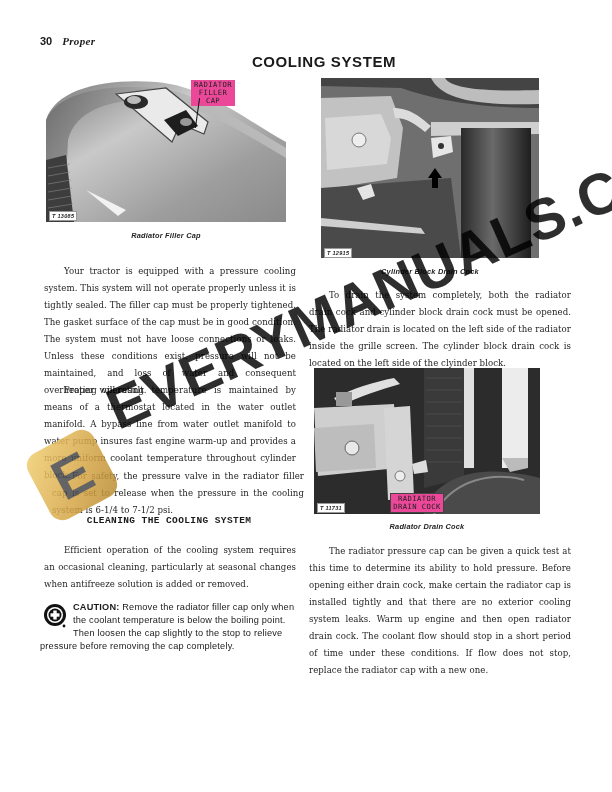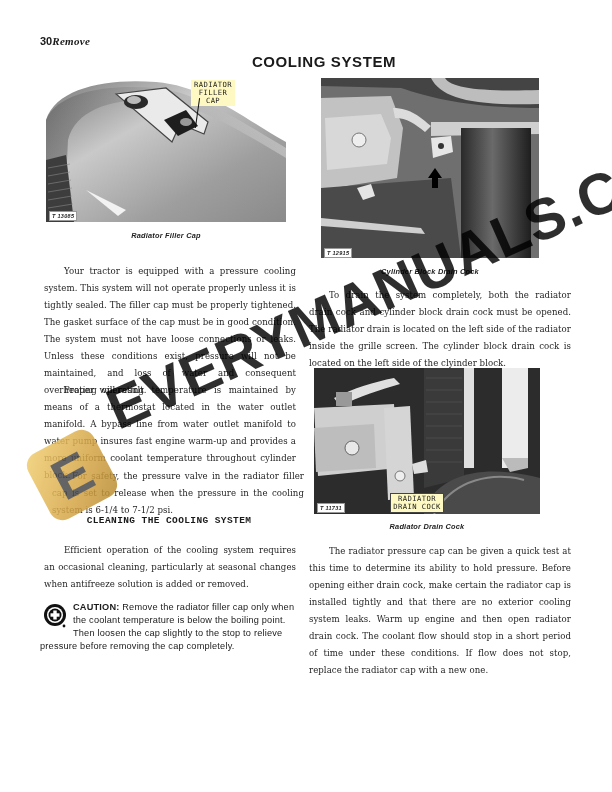--- a/index.html
+++ b/index.html
@@ -1,32 +1,32 @@
 <!DOCTYPE html>
 <html><head>
   <meta charset="utf-8">
   <style>
     * { box-sizing: border-box; margin: 0; padding: 0; }
     html, body { width: 612px; height: 792px; background: #ffffff; overflow: hidden; }
     body { position: relative; font-family: "DejaVu Serif", serif; color: #1a1a1a; }
 
-    .page-header { position: absolute; left: 40px; top: 35px; font-size: 11px; display: flex; align-items: baseline; }
+    .page-header { position: absolute; left: 40px; top: 35px; font-size: 11px; display: flex; gap: 10px; align-items: baseline; }
     .page-number { font-family: "Liberation Sans", sans-serif; font-weight: bold; font-size: 11px; }
     .section-label { font-family: "Liberation Serif", serif; font-style: italic; font-weight: bold; font-size: 11px; letter-spacing: 0.3px; }
 
     .page-title { position: absolute; left: 0; width: 612px; top: 53px; text-align: center; padding-left: 36px;
       font-family: "Liberation Sans", sans-serif; font-weight: bold; font-size: 15px; letter-spacing: 0.6px; }
 
     .figure { position: absolute; }
     .photo { position: absolute; overflow: hidden; }
     .photo svg { display: block; width: 100%; height: 100%; }
     .photo-id { position: absolute; font-family: "Liberation Sans", sans-serif; font-style: italic; font-weight: bold;
       font-size: 5.5px; background: #fff; color: #222; padding: 1px 2px; border: 0.5px solid #999; letter-spacing: 0.3px; }
     .callout { position: absolute; font-family: "DejaVu Sans Mono", monospace; font-size: 7.2px; line-height: 8px;
-      text-align: center; background: #fef9c3; color: #222; padding: 1px 2px; letter-spacing: 0.4px; }
+      text-align: center; background: #ec4899; color: #222; padding: 1px 2px; letter-spacing: 0.4px; }
     .callout.boxed { border: 0.6px solid #444; }
     .caption { position: absolute; font-family: "Liberation Sans", sans-serif; font-style: italic; font-weight: bold;
       font-size: 7.4px; text-align: center; color: #222; letter-spacing: 0.2px; }
 
     .para { position: absolute; font-family: "DejaVu Serif", serif; font-size: 8.6px; line-height: 17px;
       text-align: justify; color: #1f1f1f; letter-spacing: 0.05px; }
     .para .indent { display: inline-block; width: 20px; }
 
     .subheading { position: absolute; left: 40px; width: 258px; top: 515px; text-align: center;
       font-family: Liberation Mono, monospace; font-weight: bold; font-size: 9.5px; letter-spacing: 0.4px; }
@@ -43,21 +43,21 @@
     .wm-badge-letter { position: absolute; left: 0; top: 0; width: 74px; height: 74px; display: flex; align-items: center; justify-content: center;
       font-family: "Liberation Sans", sans-serif; font-weight: bold; font-size: 56px; color: #4a4a4a; }
     .wm-text { position: absolute; left: 110px; top: 378px; transform-origin: left center; transform: rotate(-24deg);
       font-family: "Liberation Sans", sans-serif; font-weight: bold; font-size: 58px; letter-spacing: 1px; color: rgba(0,0,0,0.82); white-space: nowrap; }
   </style>
 </head>
 <body>
 
 <div class="page-header">
   <span class="page-number">30</span>
-  <span class="section-label">Remove</span>
+  <span class="section-label">Proper</span>
 </div>
 
 <div class="page-title">COOLING SYSTEM</div>
 
 <div class="figure">
   <div class="photo" style="left:46px; top:80px; width:240px; height:142px;">
     <svg viewBox="0 0 240 142" preserveAspectRatio="none">
       <defs>
         <linearGradient id="hood" x1="0" y1="0" x2="1" y2="1">
           <stop offset="0" stop-color="#7a7a7a"></stop>

